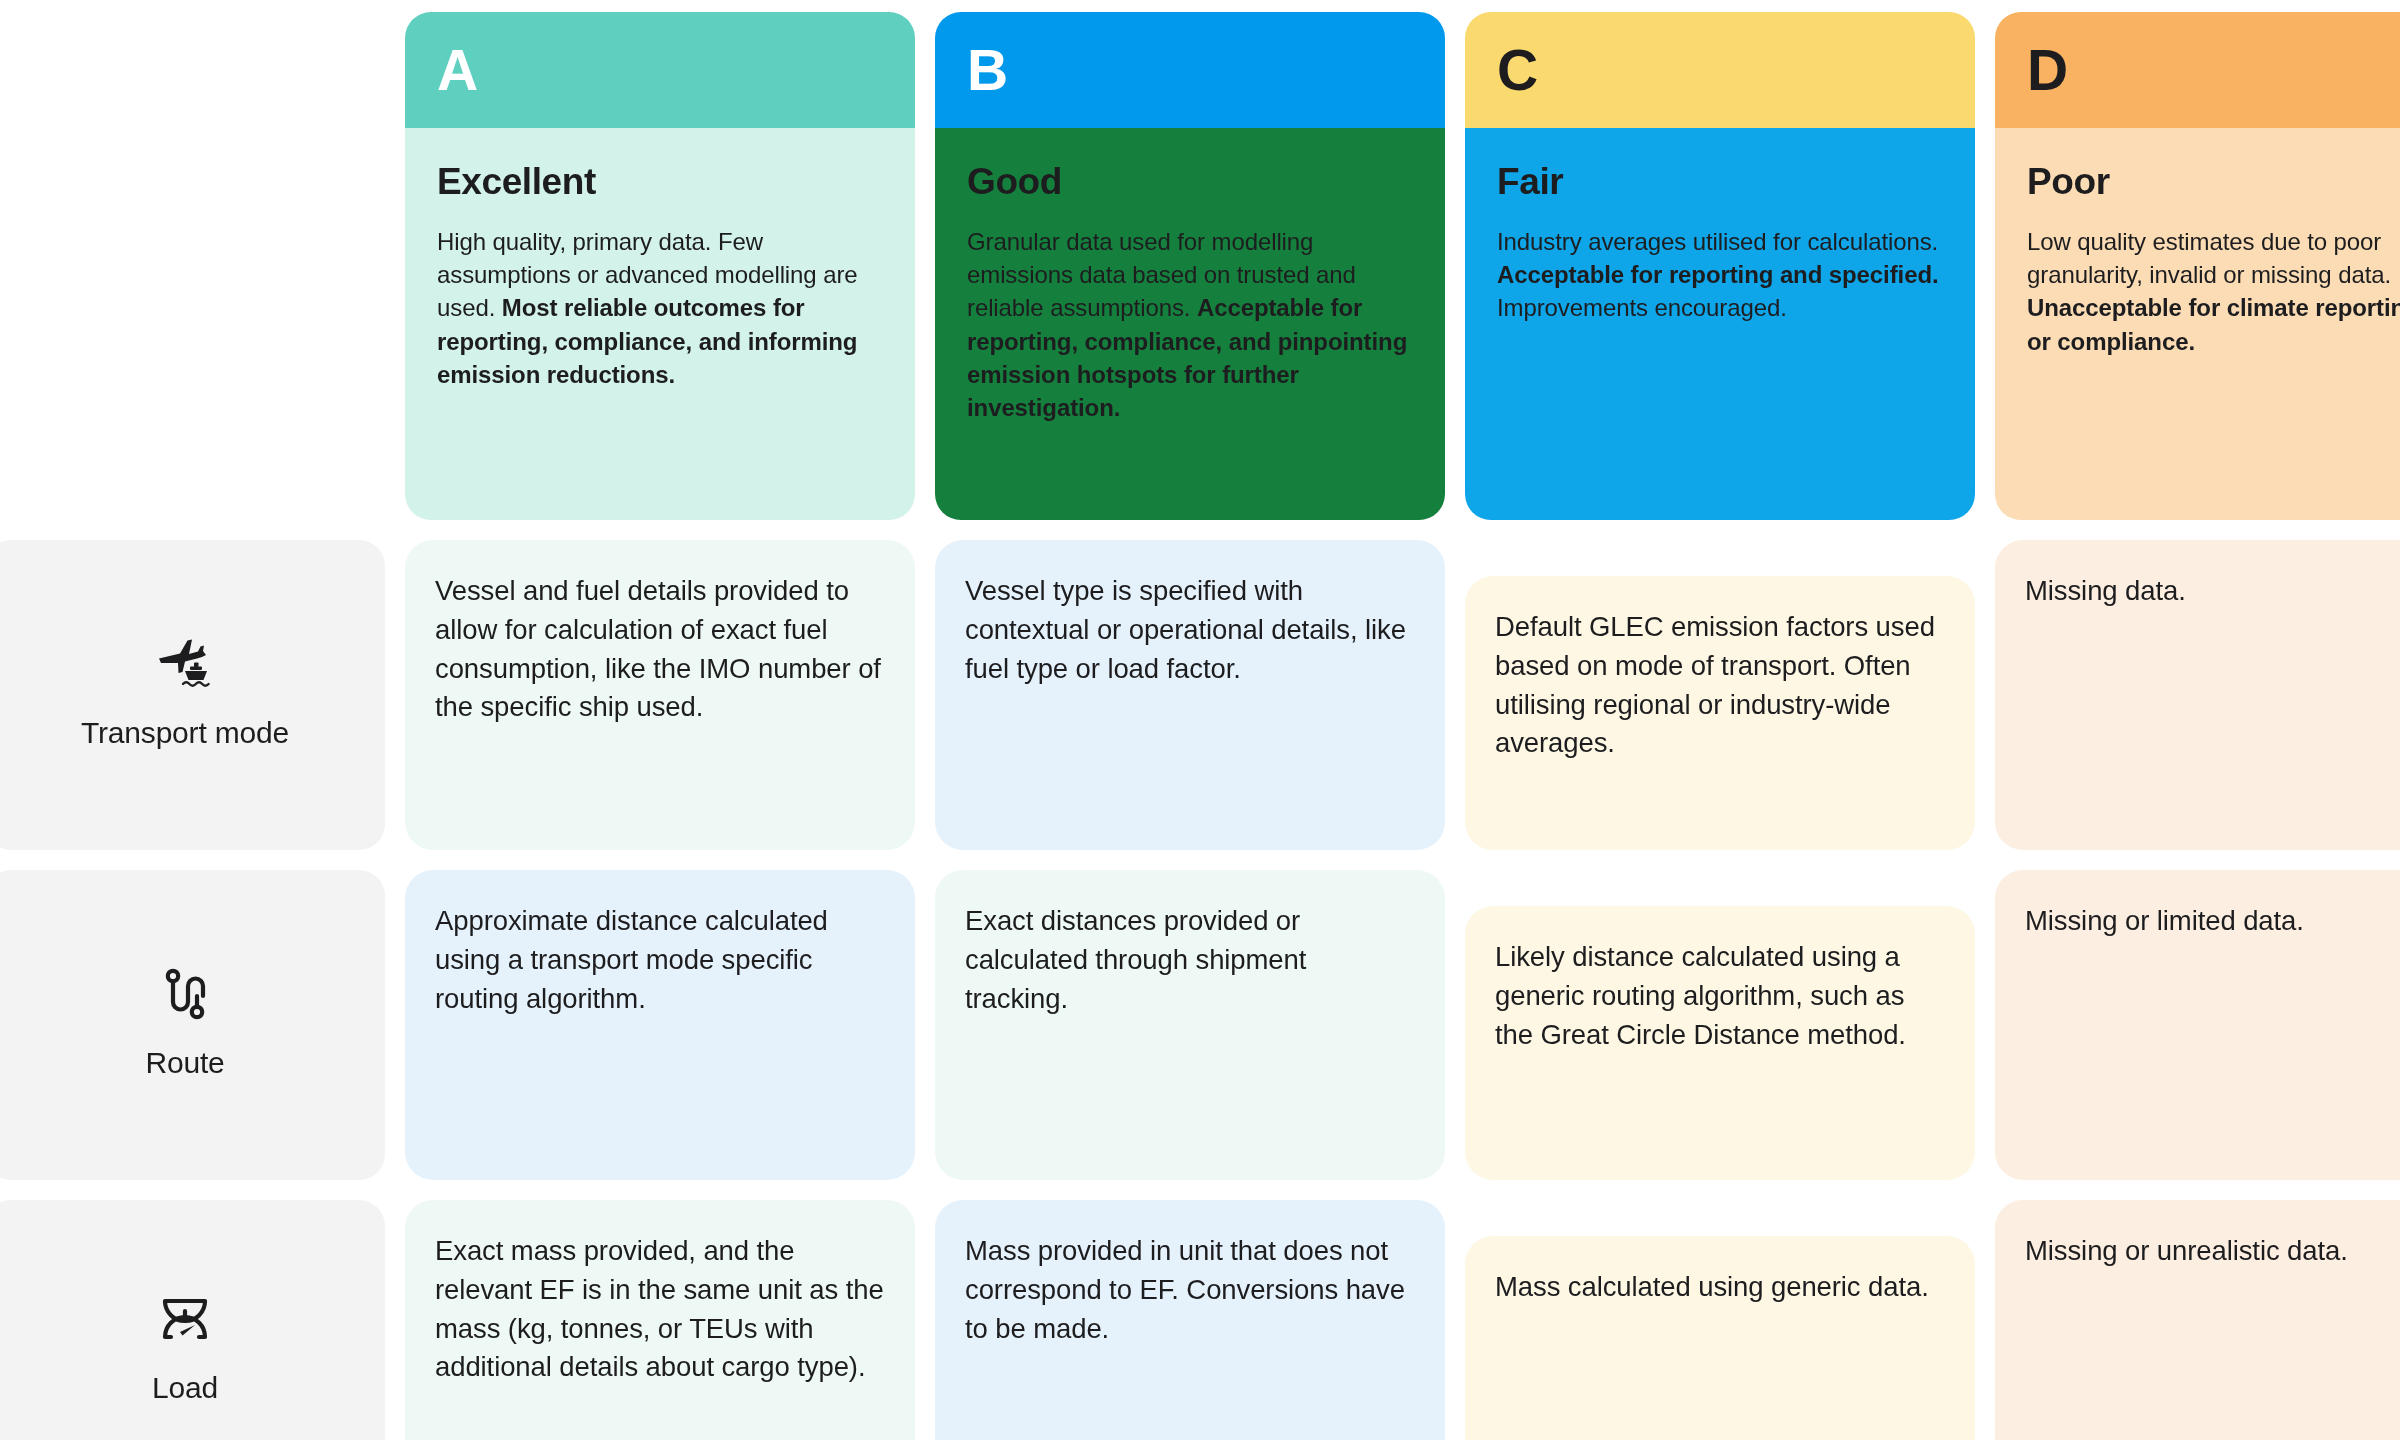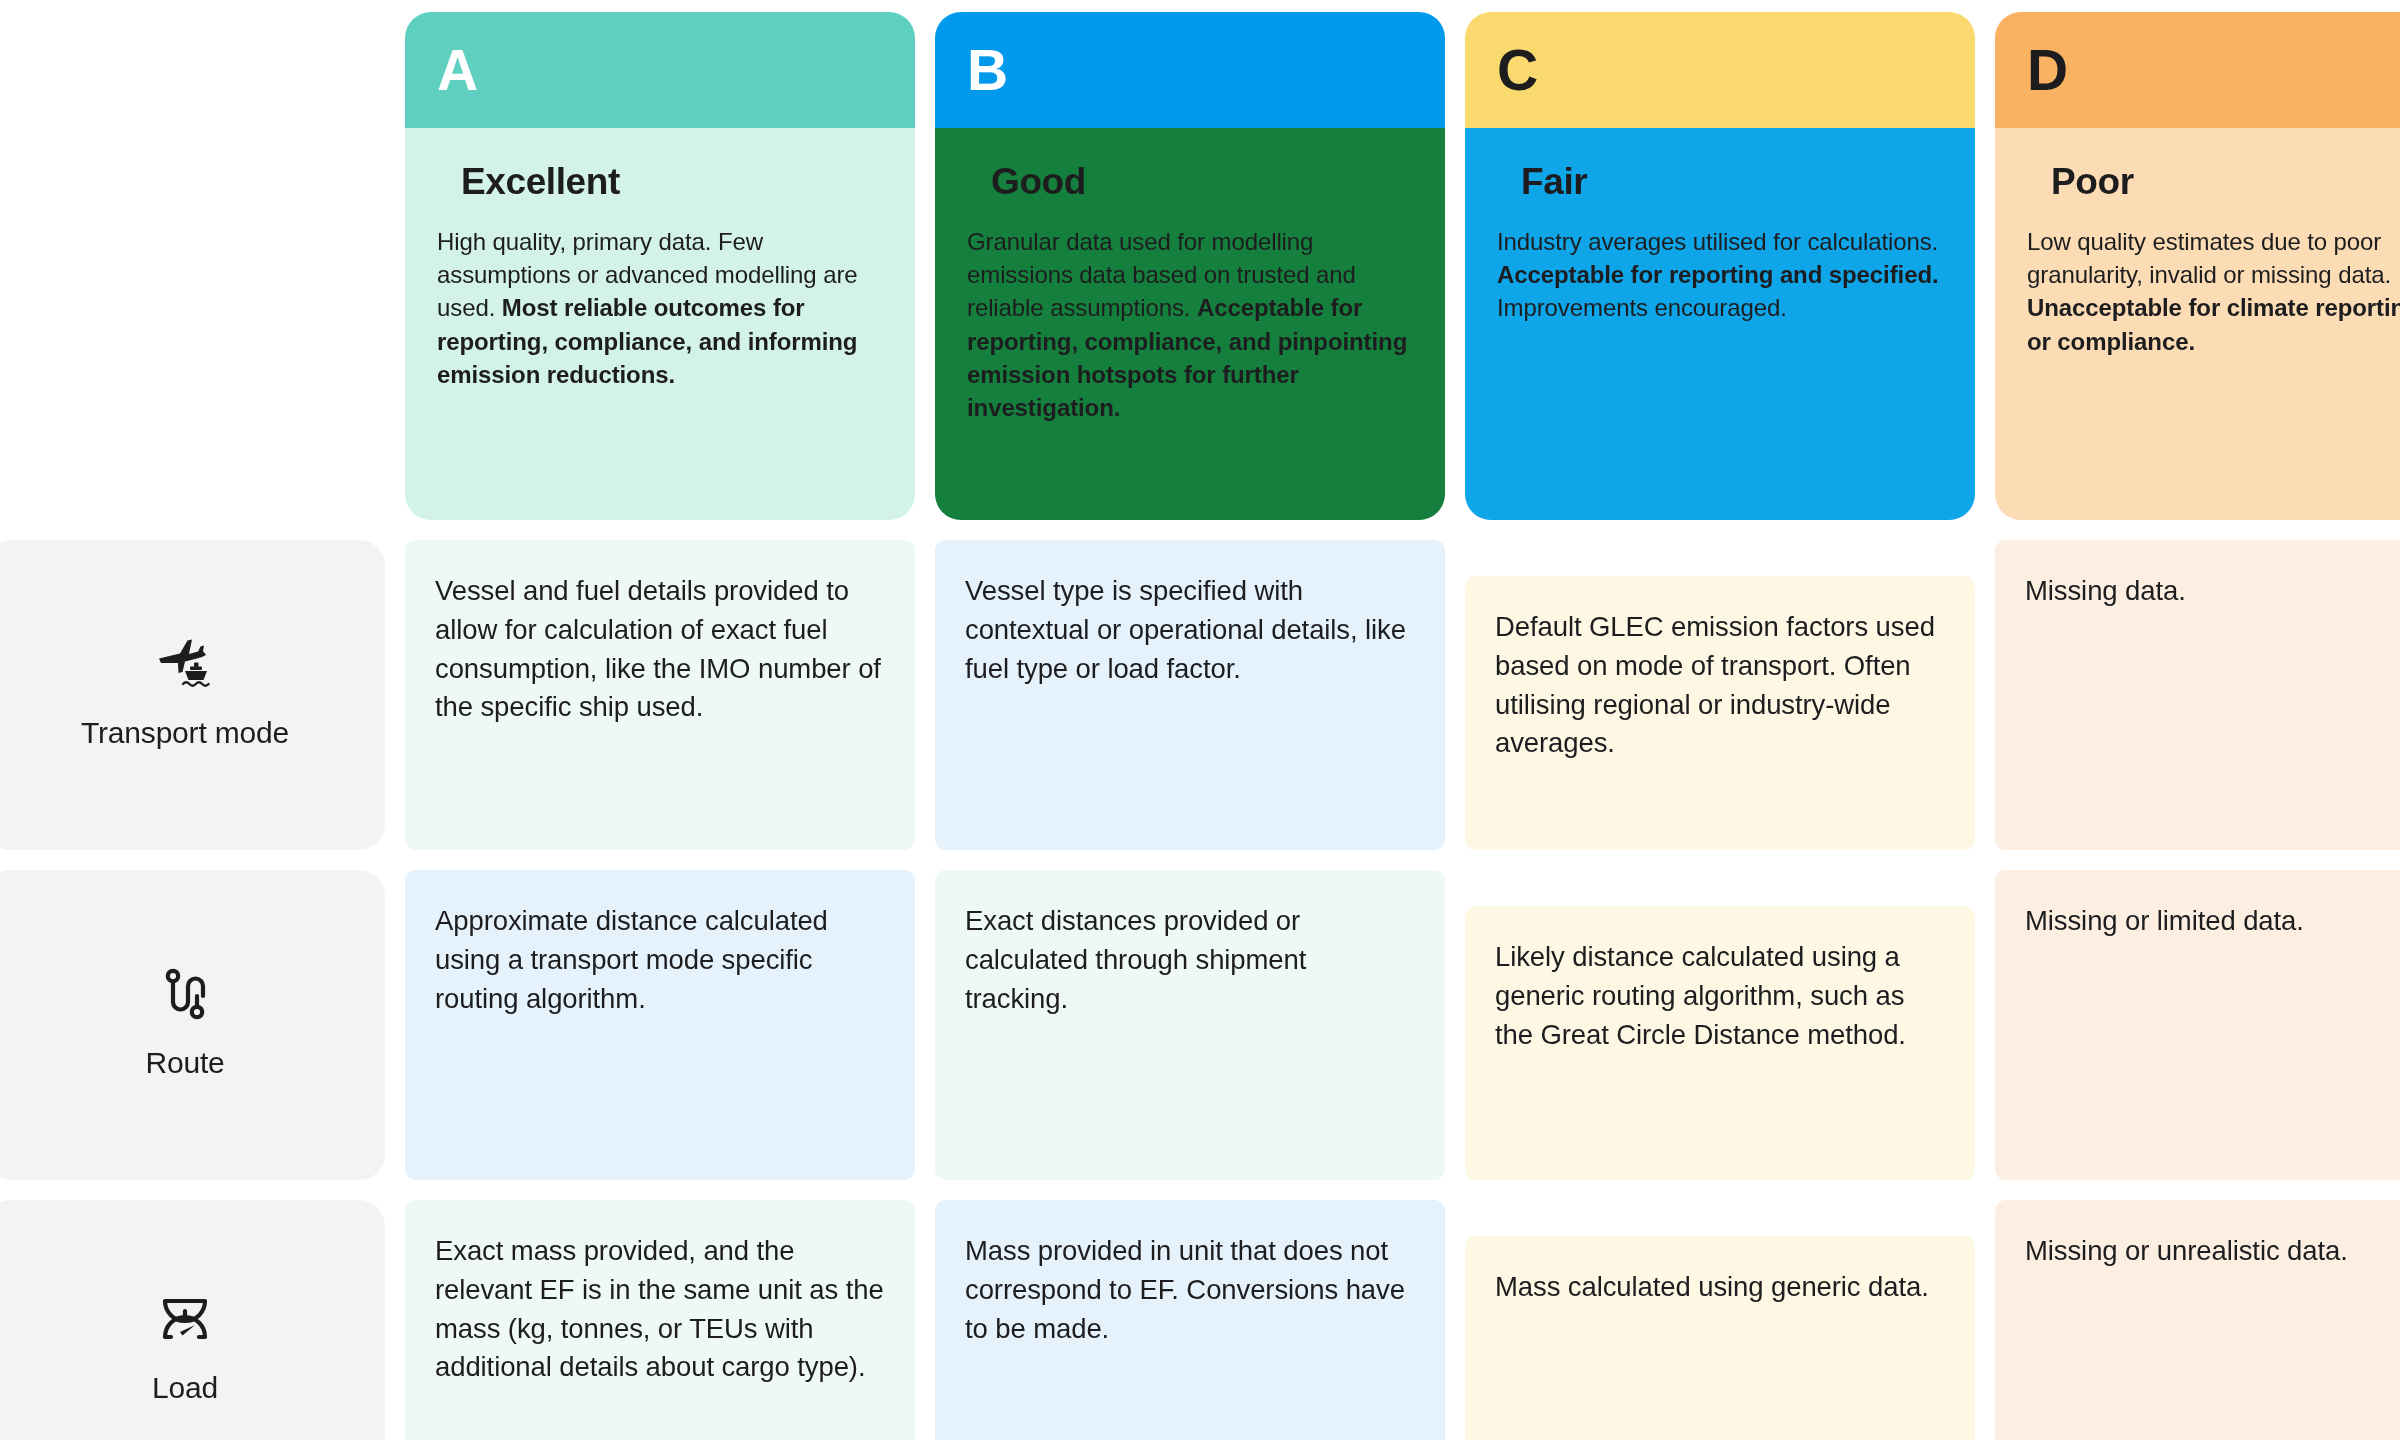--- a/index.html
+++ b/index.html
@@ -52,21 +52,20 @@
     flex: 1;
     padding: 34px 32px 20px 32px;
     box-sizing: border-box;
   }
   .grade-title {
     font-size: 37px;
     font-weight: bold;
     line-height: 1.1;
     margin-bottom: 22px;
     letter-spacing: -0.4px;
-    margin-left: 24px;
   }
   .grade-desc {
     font-size: 24px;
     line-height: 1.39;
     letter-spacing: -0.1px;
   }
   .grade-desc b { font-weight: bold; }
 
   .hdr-spacer { }
 
@@ -91,21 +90,21 @@
   }
   .row-label .icon svg { display: block; }
   .row-label-text {
     font-size: 30px;
     letter-spacing: -0.2px;
     line-height: 1;
   }
 
   
   .cell {
-    border-radius: 11px;
+    border-radius: 28px;
     padding: 32px 30px 26px 30px;
     box-sizing: border-box;
     font-size: 27.5px;
     line-height: 1.41;
     letter-spacing: -0.1px;
   }
 
   
   .c-a-head { background: #5fd0c0; }
   .c-a-body { background: #d3f2ea; }

